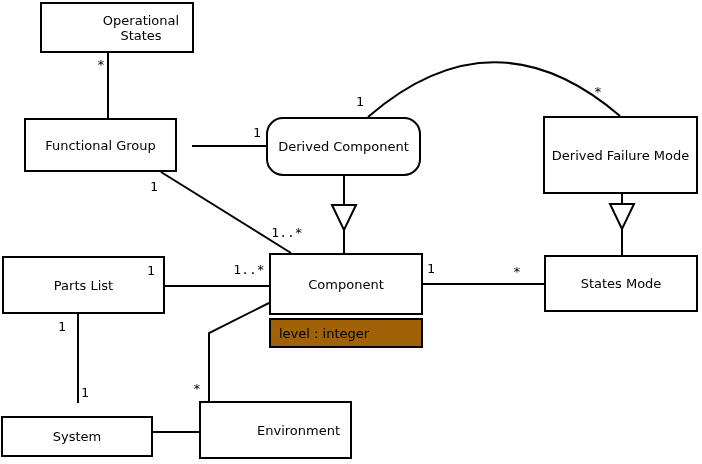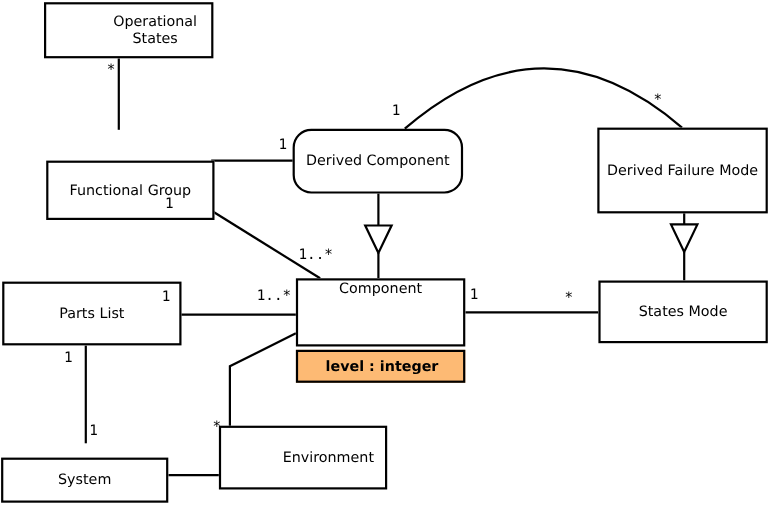--- a/index.html
+++ b/index.html
@@ -17,25 +17,25 @@
     box-sizing:border-box;
     border:2px solid #000;
     background:#fff;
     display:flex;align-items:center;justify-content:center;
     font-size:13px;
     text-align:center;
   }
   .compartment-wrap{position:absolute;box-sizing:border-box;}
   .compartment-wrap .main{
     box-sizing:border-box;border:2px solid #000;background:#fff;
-    display:flex;justify-content:center;font-size:13px;
+    display:flex;align-items:center;justify-content:center;font-size:13px;
   }
   .compartment-wrap .attrs{
-    box-sizing:border-box;border:2px solid #000;background:#fdba74;margin-top:3px;
-    display:flex;align-items:center;font-size:13px;padding-left:25px;font-weight:bold;
+    box-sizing:border-box;border:2px solid #000;background:#a16207;margin-top:3px;
+    display:flex;align-items:center;font-size:13px;padding-left:8px;
   }
   .mult{
     position:absolute;
     transform:translate(-50%,-50%);
     font-family:"DejaVu Sans Mono","Liberation Mono",monospace;
     font-size:13px;
     line-height:1;
     background:transparent;
     white-space:nowrap;
   }
@@ -71,21 +71,21 @@
 
     <polyline points="269,303 209,333 209,401" fill="none" stroke="#000" stroke-width="2"></polyline>
 
     <line x1="153" y1="432" x2="199" y2="432" stroke="#000" stroke-width="2"></line>
   </svg>
 
   <div class="uml-class" style="left:40px;top:2px;width:154px;height:51px;padding-left:48px;">
     <span>Operational States</span>
   </div>
 
-  <div class="uml-class" style="left:42px;top:118px;width:153px;height:54px;margin-top:28px;">
+  <div class="uml-class" style="left:24px;top:118px;width:153px;height:54px;">
     <span>Functional Group</span>
   </div>
 
   <div class="uml-class" style="left:266px;top:117px;width:155px;height:59px;border-radius:17px;">
     <span>Derived Component</span>
   </div>
 
   <div class="uml-class" style="left:543px;top:116px;width:155px;height:78px;">
     <span>Derived Failure Mode</span>
   </div>
@@ -104,21 +104,21 @@
   </div>
 
   <div class="uml-class" style="left:544px;top:255px;width:154px;height:57px;">
     <span>States Mode</span>
   </div>
 
   <div class="uml-class" style="left:1px;top:416px;width:152px;height:41px;">
     <span>System</span>
   </div>
 
-  <div class="uml-class" style="left:199px;top:387px;width:153px;height:58px;padding-left:46px;">
+  <div class="uml-class" style="left:199px;top:401px;width:153px;height:58px;padding-left:46px;">
     <span>Environment</span>
   </div>
 
   <span class="mult" style="left:101px;top:64px;">*</span>
   <span class="mult" style="left:257px;top:132px;">1</span>
   <span class="mult" style="left:154px;top:186px;">1</span>
   <span class="mult" style="left:287px;top:232px;">1..*</span>
   <span class="mult" style="left:360px;top:101px;">1</span>
   <span class="mult" style="left:598px;top:91px;">*</span>
   <span class="mult" style="left:151px;top:270px;">1</span>

